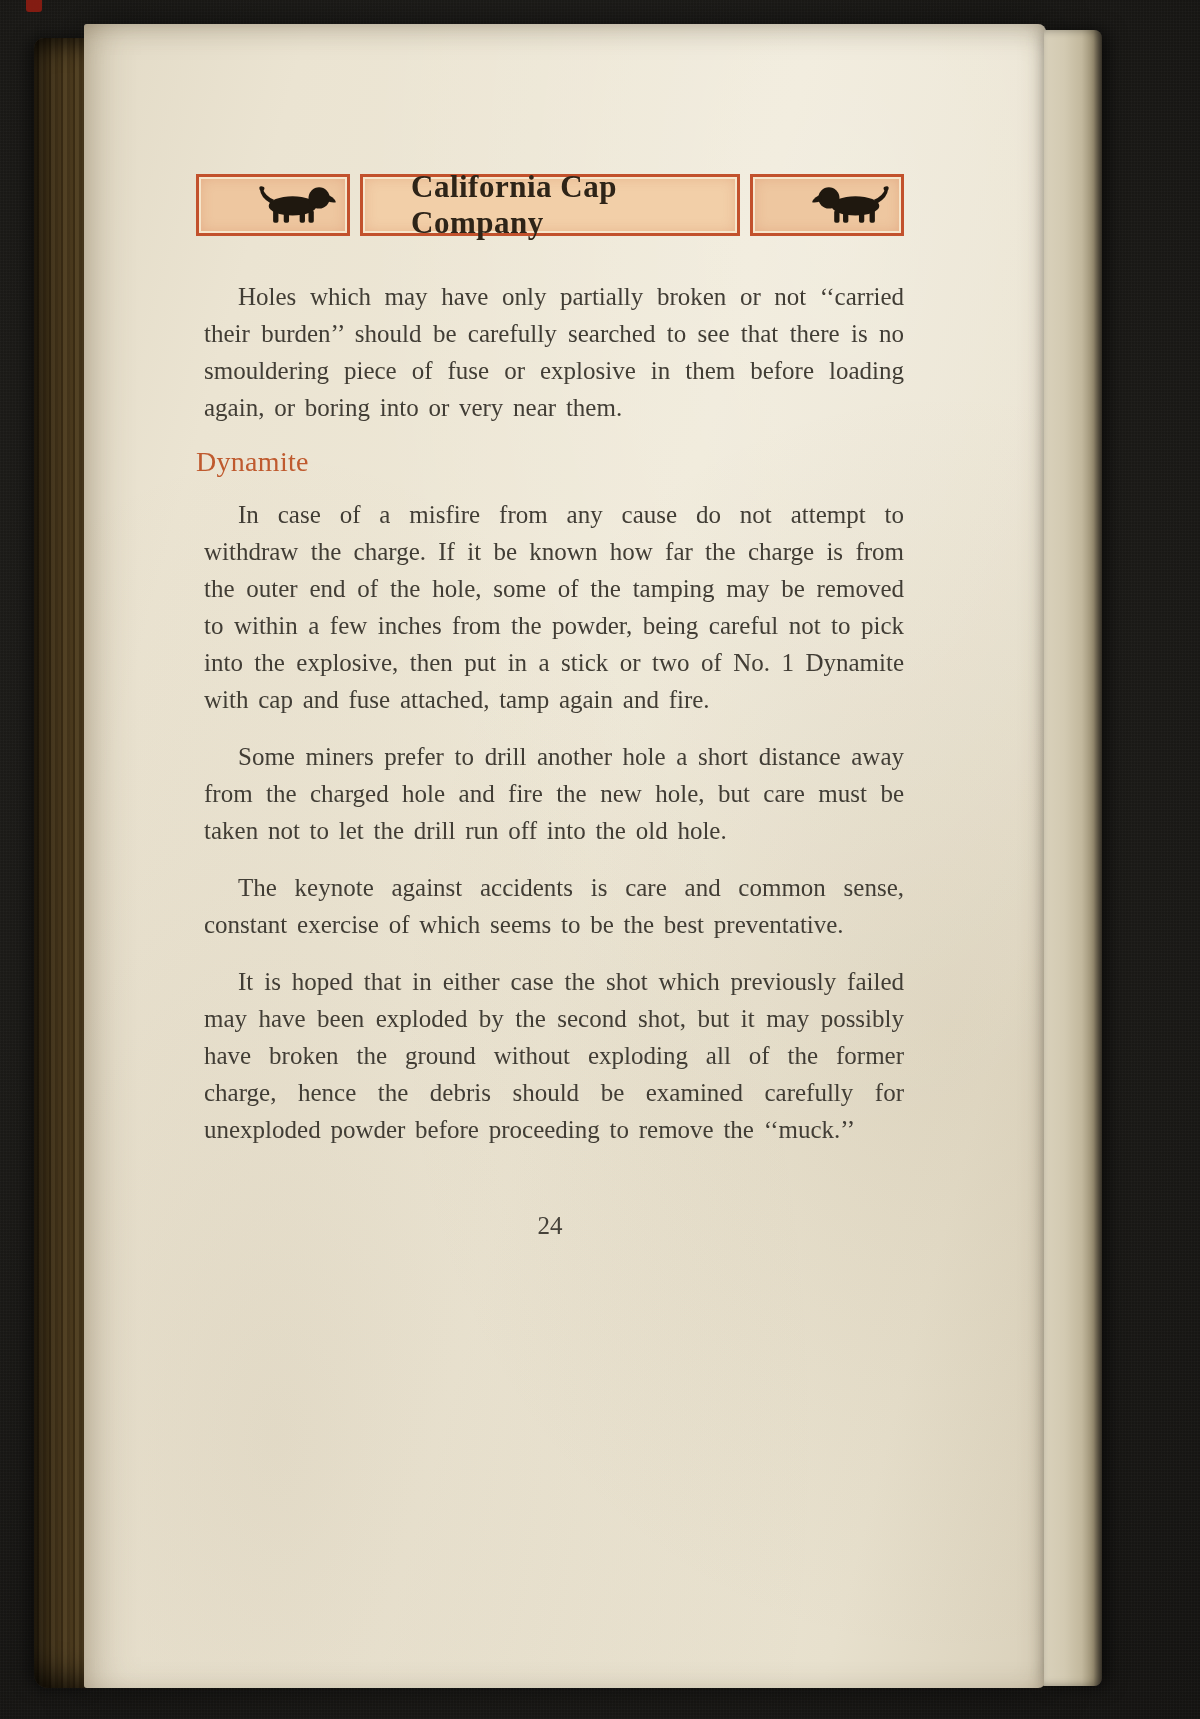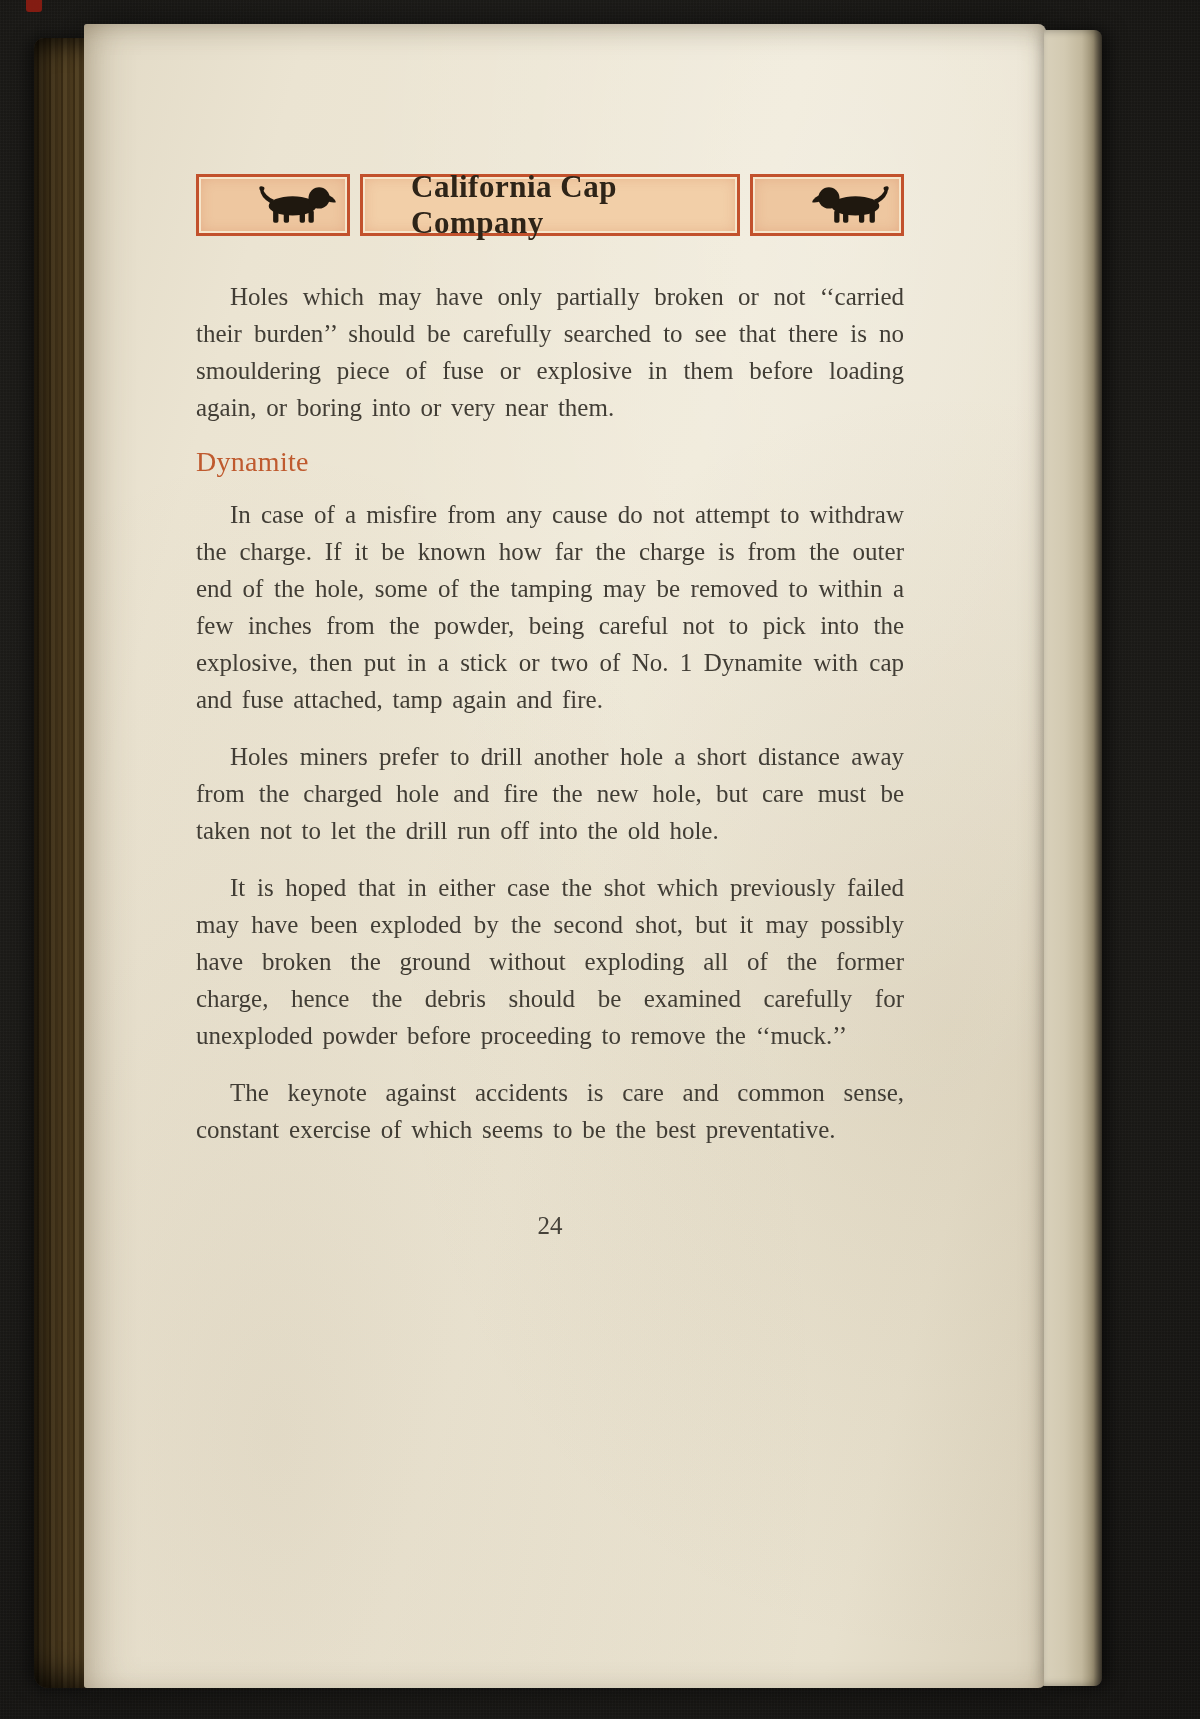--- a/index.html
+++ b/index.html
@@ -108,21 +108,21 @@
     font-size: 31px;
     font-weight: 700;
     letter-spacing: 0.5px;
     color: #2e2418;
   }
   .lion-box svg { display: block; }
   .flip svg { transform: scaleX(-1); }
 
   
   .para {
-    margin: 0 0 20px 0;
+    margin: 0 0 20px 8px;
     font-size: 25px;
     line-height: 37px;
     text-align: justify;
     text-align-last: left;
     text-indent: 34px;
     word-spacing: 0.14em;
     color: #413d35;
   }
   .section-heading {
     margin: 16px 0 18px 0;
@@ -183,24 +183,24 @@
         </svg>
       </div>
     </div>
 
     <p class="para">Holes which may have only partially broken or not ‘‘carried their burden’’ should be carefully searched to see that there is no smouldering piece of fuse or explosive in them before loading again, or boring into or very near them.</p>
 
     <h2 class="section-heading">Dynamite</h2>
 
     <p class="para">In case of a misfire from any cause do not attempt to withdraw the charge.  If it be known how far the charge is from the outer end of the hole, some of the tamping may be removed to within a few inches from the powder, being careful not to pick into the explosive, then put in a stick or two of No. 1 Dynamite with cap and fuse attached, tamp again and fire.</p>
 
-    <p class="para">Holes miners prefer to drill another hole a short distance away from the charged hole and fire the new hole, but care must be taken not to let the drill run off into the old hole.</p>
+    <p class="para">Some miners prefer to drill another hole a short distance away from the charged hole and fire the new hole, but care must be taken not to let the drill run off into the old hole.</p>
+
+    <p class="para">The keynote against accidents is care and common sense, constant exercise of which seems to be the best preventative.</p>
 
     <p class="para">It is hoped that in either case the shot which previously failed may have been exploded by the second shot, but it may possibly have broken the ground without exploding all of the former charge, hence the debris should be examined carefully for unexploded powder before proceeding to remove the ‘‘muck.’’</p>
-
-    <p class="para">The keynote against accidents is care and common sense, constant exercise of which seems to be the best preventative.</p>
 
     <div class="page-number">24</div>
 
   </div>
 </div>
 
 <div class="next-page-edge"></div>
 
 </body></html>

